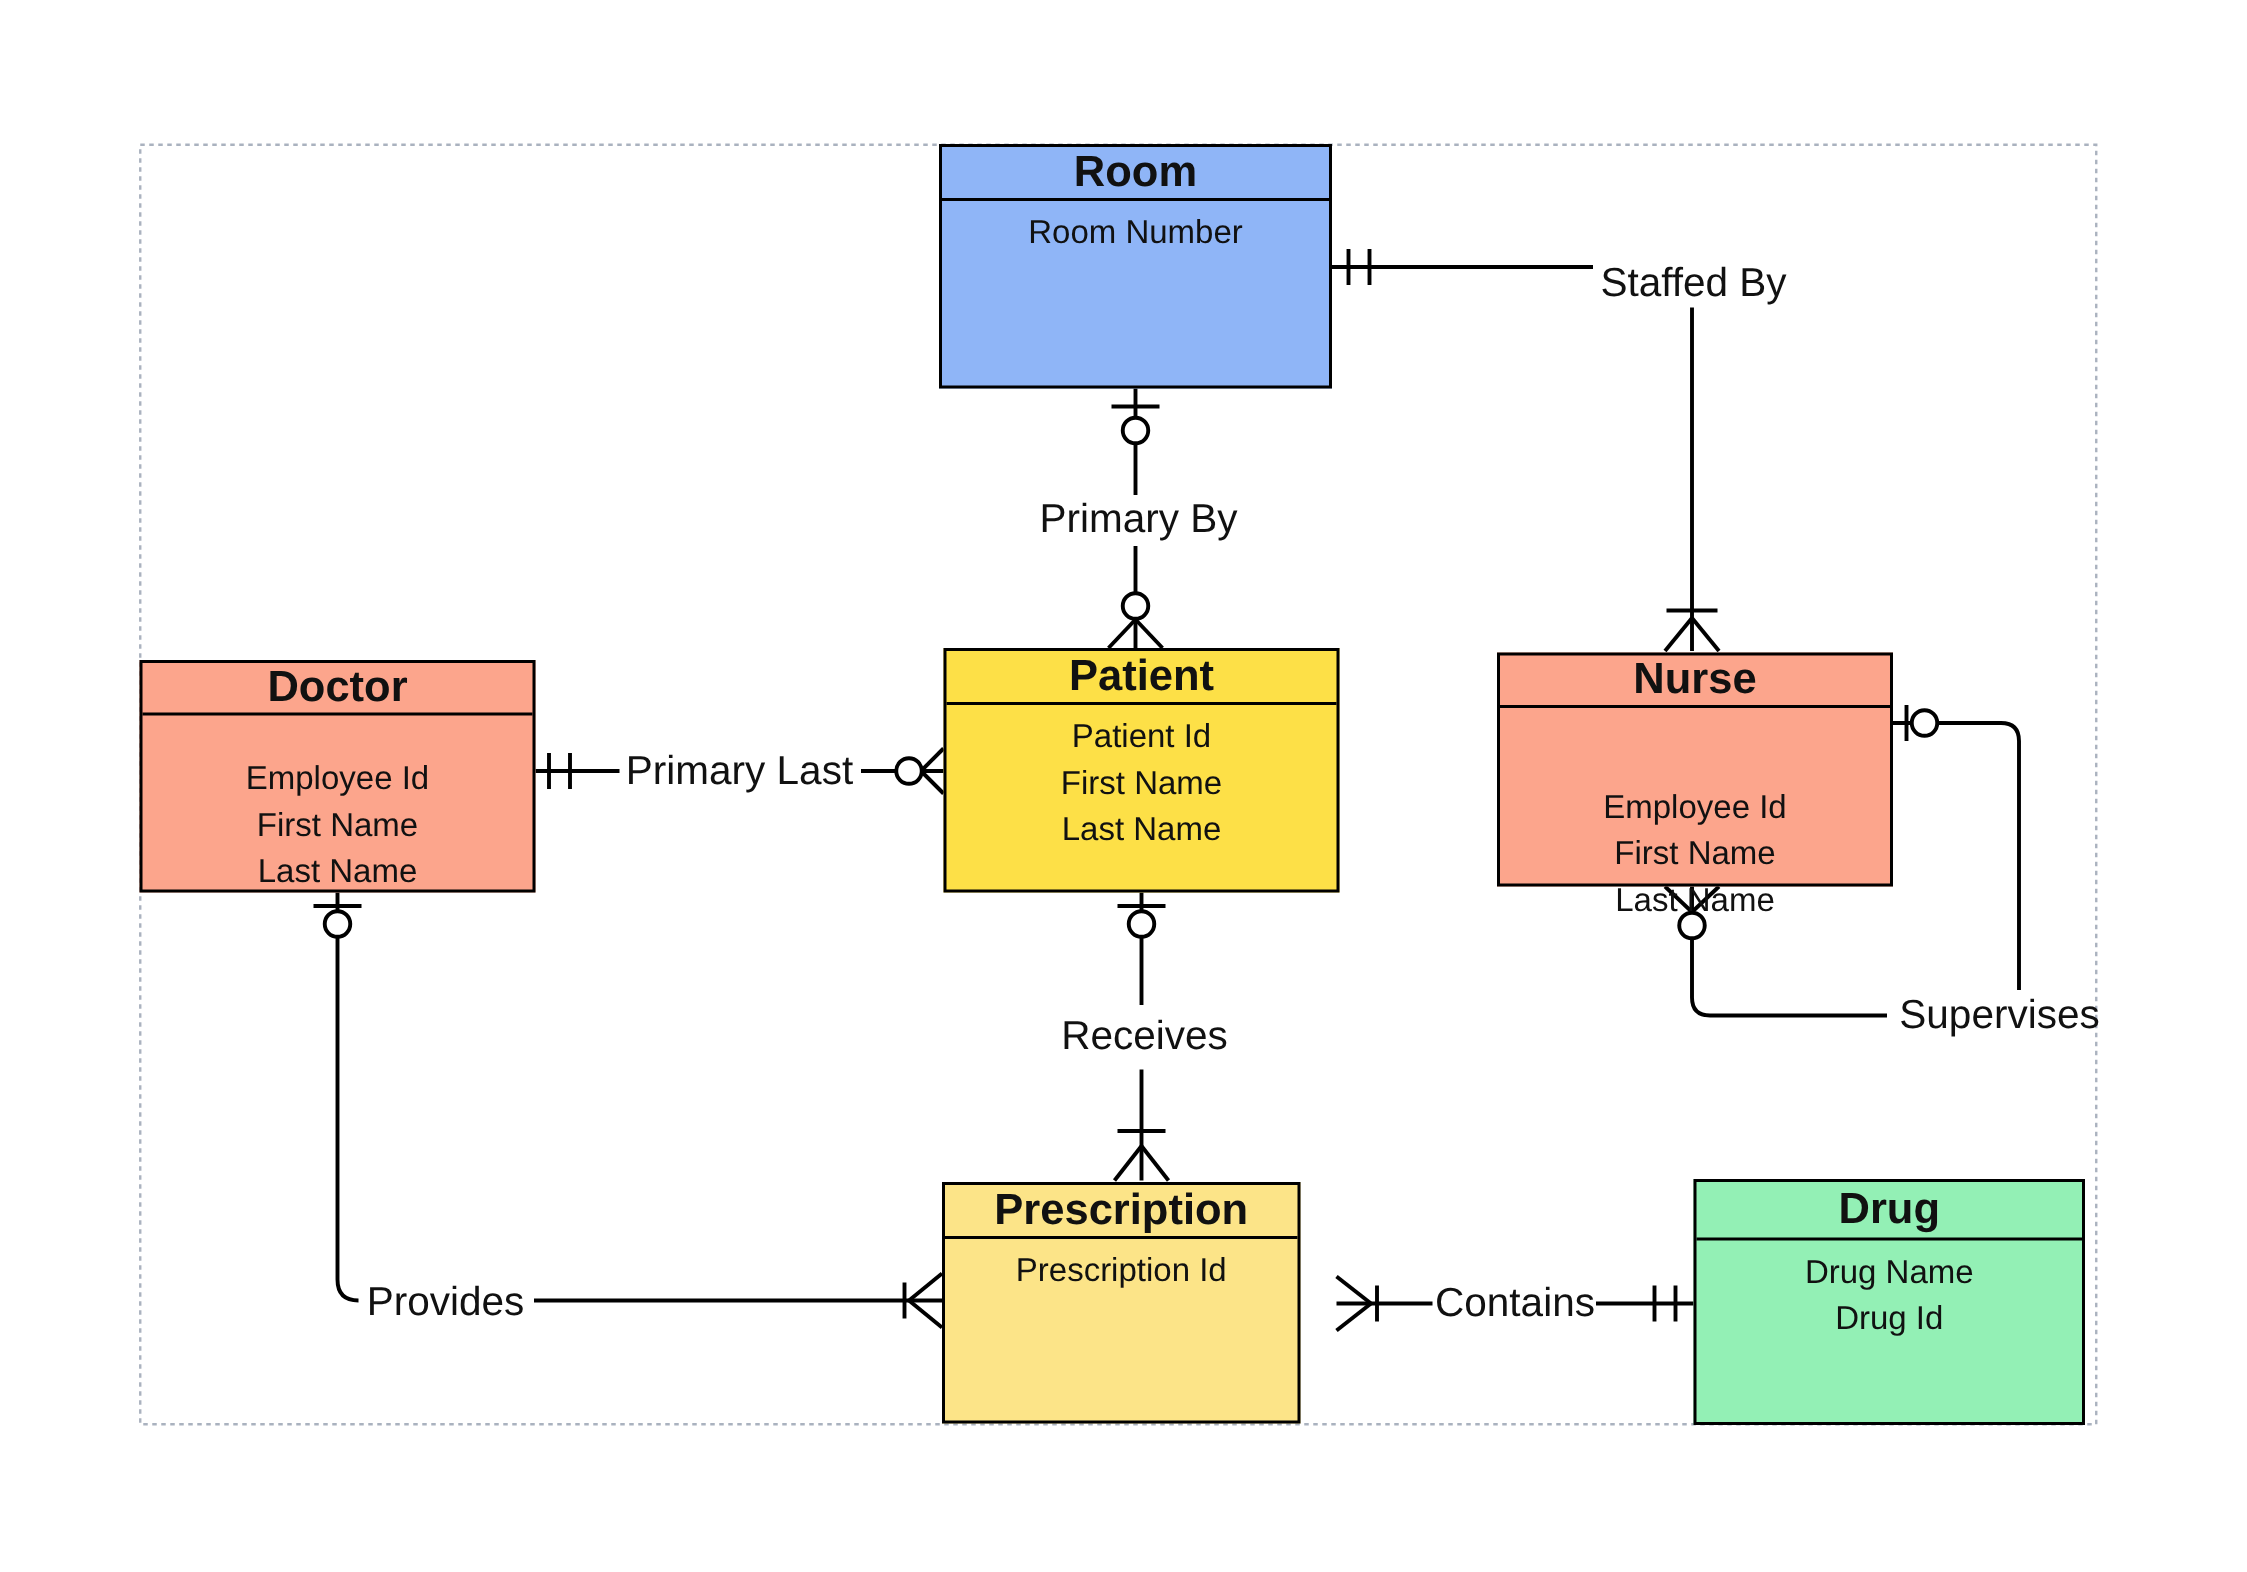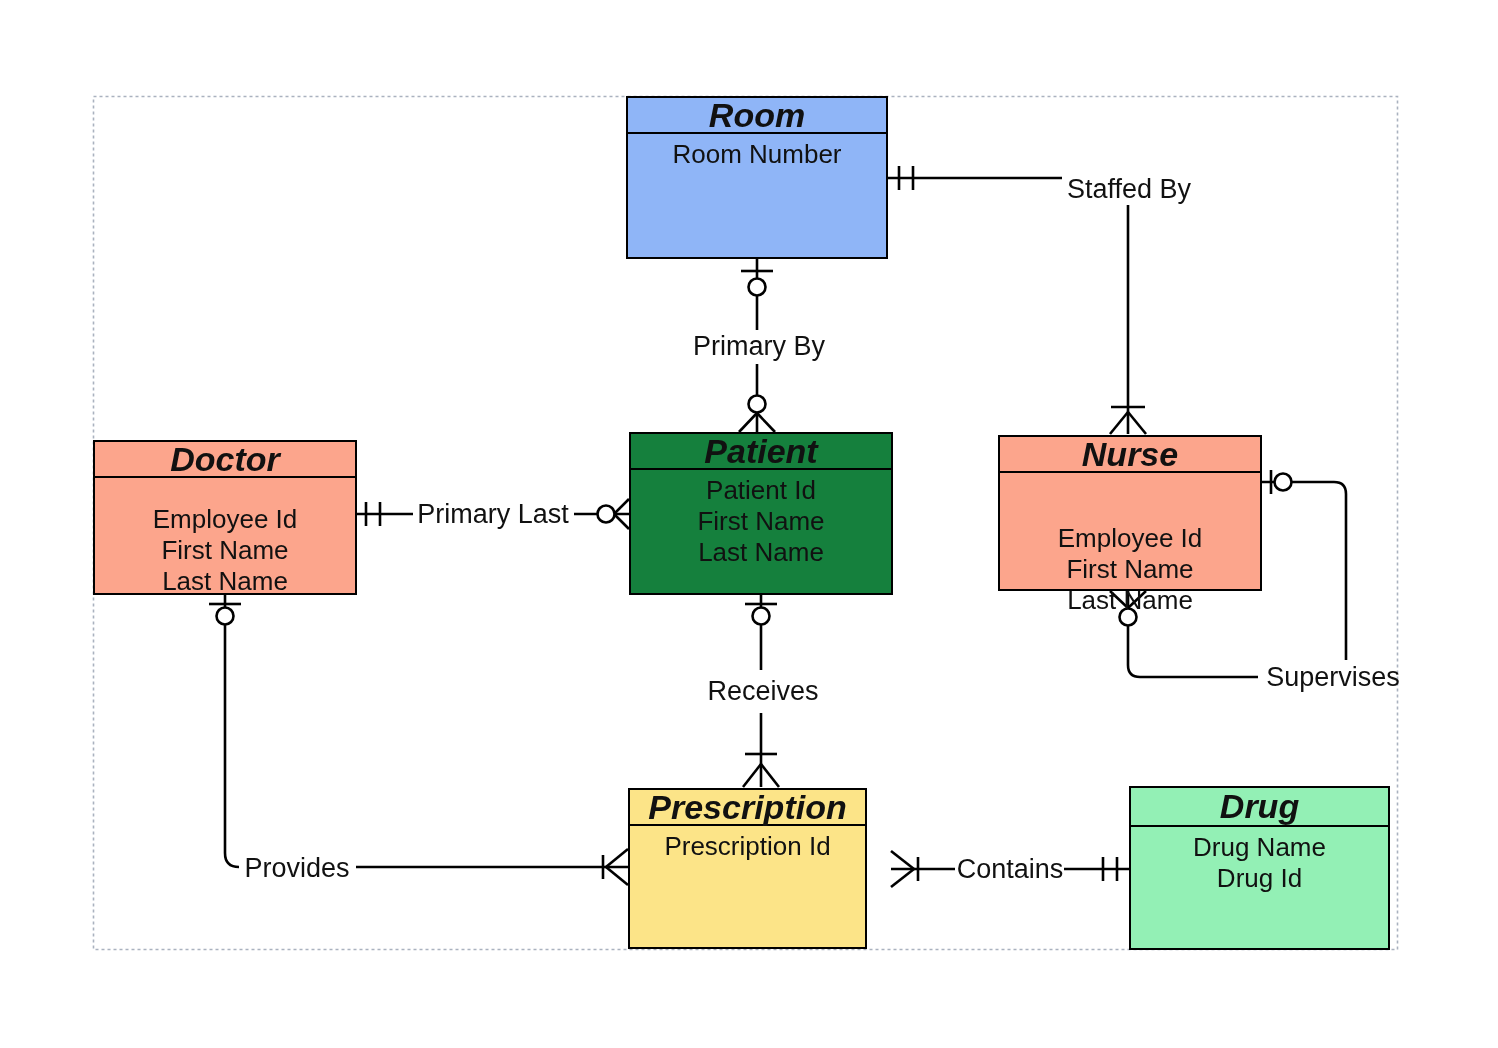--- a/index.html
+++ b/index.html
@@ -11,25 +11,25 @@
   svg.wires{position:absolute;left:0;top:0;width:1498px;height:1048px;}
   svg.wires path{stroke:#000000;stroke-width:2.6;fill:none;stroke-linecap:butt;}
   svg.wires circle{stroke:#000000;stroke-width:2.6;fill:#ffffff;}
   svg.wires .dash{stroke:#aab2bf;stroke-width:1.6;stroke-dasharray:3 3;fill:none;}
   .entity{
     position:absolute;box-sizing:border-box;border:2.6px solid #000000;
     display:flex;flex-direction:column;
   }
   .entity-title{
     box-sizing:border-box;border-bottom:2.6px solid #000000;
-    font-weight:bold;font-size:34px;text-align:center;
-    display:flex;align-items:center;justify-content:center;font-style:italic;
+    font-weight:bold;font-size:29px;text-align:center;
+    display:flex;align-items:center;justify-content:center;
   }
   .entity-attrs{
-    padding-top:5px;text-align:center;font-size:26px;line-height:31px;
+    padding-top:5px;text-align:center;font-size:22px;line-height:31px;
   }
   .rel-label{
     position:absolute;transform:translate(-50%,-50%);
     font-size:27px;white-space:nowrap;line-height:1;text-align:center;
   }
 </style>
 </head>
 <body>
 
 <div class="canvas">
@@ -118,21 +118,21 @@
 
   <div class="entity" style="left: 93px; top: 440px; width: 264px; height: 155px; background: rgb(252, 165, 140); gap: 21px;">
     <div class="entity-title" style="height:36px">Doctor</div>
     <div class="entity-attrs">
       <div>Employee Id</div>
       <div>First Name</div>
       <div>Last Name</div>
     </div>
   </div>
 
-  <div class="entity" style="left: 629px; top: 432px; width: 264px; height: 163px; background: #15803d;">
+  <div class="entity" style="left: 629px; top: 432px; width: 264px; height: 163px; background: #fde047;">
     <div class="entity-title" style="height:36px">Patient</div>
     <div class="entity-attrs">
       <div>Patient Id</div>
       <div>First Name</div>
       <div>Last Name</div>
     </div>
   </div>
 
   <div class="entity" style="left: 998px; top: 435px; width: 264px; height: 156px; background: rgb(252, 165, 140); gap: 45px;">
     <div class="entity-title" style="height:36px">Nurse</div>

